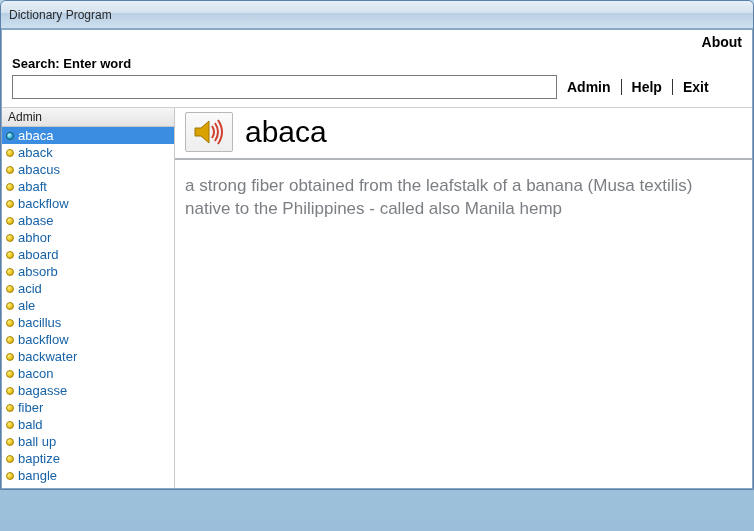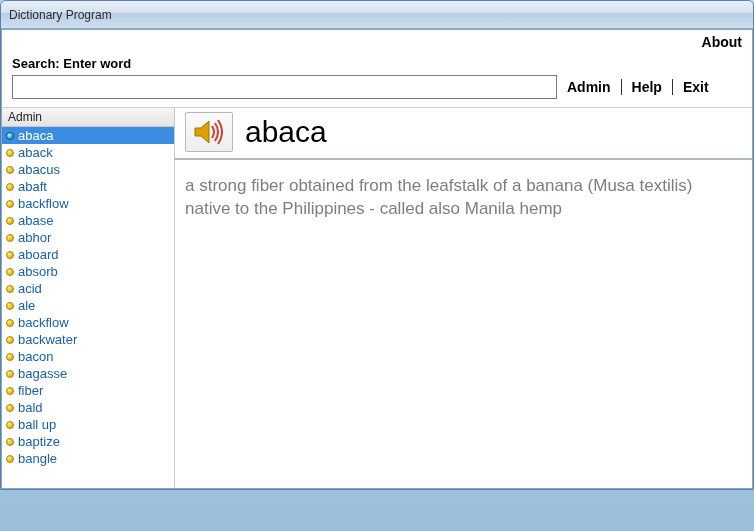--- a/index.html
+++ b/index.html
@@ -234,20 +234,24 @@
             <div class="result-item">
               <span class="bullet"></span>
               <span>acid</span>
             </div>
             <div class="result-item">
               <span class="bullet"></span>
               <span>ale</span>
             </div>
             <div class="result-item">
               <span class="bullet"></span>
+              <span>bacillus</span>
+            </div>
+            <div class="result-item">
+              <span class="bullet"></span>
               <span>backflow</span>
             </div>
             <div class="result-item">
               <span class="bullet"></span>
               <span>backwater</span>
             </div>
             <div class="result-item">
               <span class="bullet"></span>
               <span>bacon</span>
             </div>

